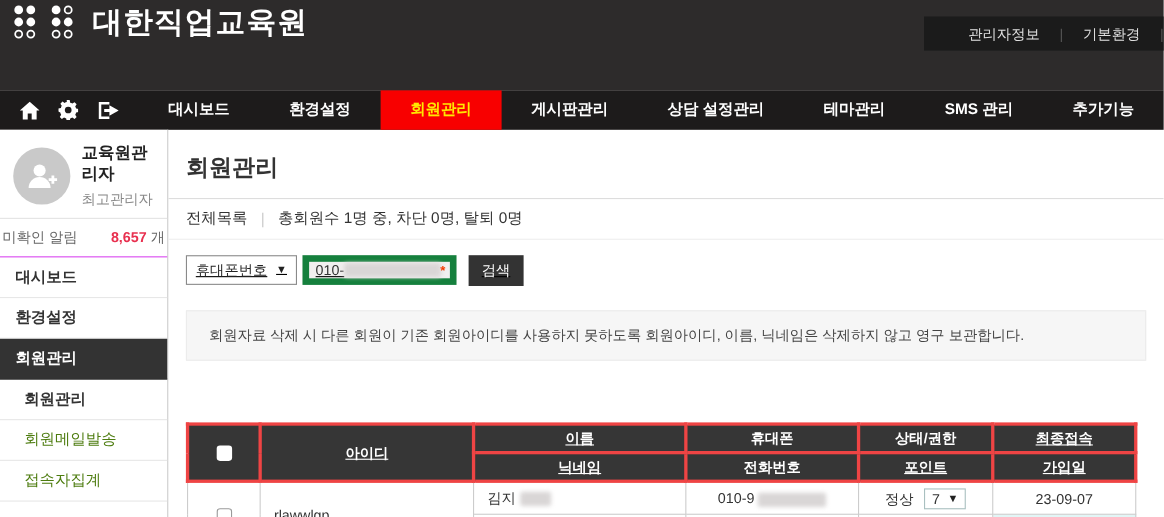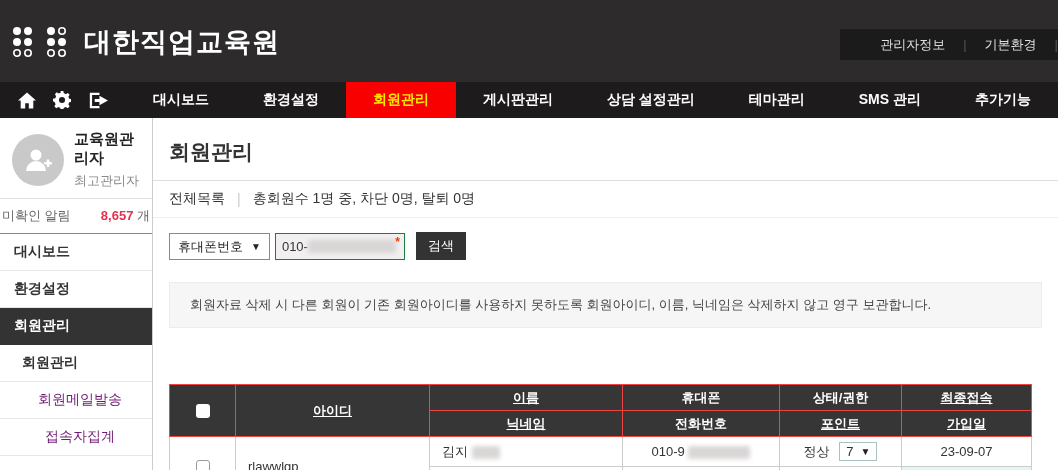--- a/index.html
+++ b/index.html
@@ -1,25 +1,25 @@
 <!DOCTYPE html>
 <html><head>
 <meta charset="utf-8">
 <style>
   * { margin:0; padding:0; box-sizing:border-box; }
   html,body { width:1058px; height:470px; overflow:hidden; background:#fff;
     font-family:"Liberation Sans","DejaVu Sans",sans-serif; }
 
   
   .top-header { position:relative; height:82px; background:#2d2b2b; }
-  .logo { position:absolute; left:12px; top:24px; display:flex; align-items:center; gap:10px; }
+  .logo { position:absolute; left:12px; top:2px; display:flex; align-items:center; gap:10px; }
   .logo-dots { display:flex; gap:6px; }
   .logo-text { color:#fff; font-size:27px; font-weight:bold; letter-spacing:1px; }
   .topbar-links { position:absolute; right:0; top:15px; height:31px; background:#1b1b1b;
-    display:flex; align-items:center; padding-left:22px; overflow:hidden;margin-top:14px; }
+    display:flex; align-items:center; padding-left:22px; overflow:hidden; }
   .topbar-link { color:#e0e0e0; font-size:13px; white-space:nowrap; padding:0 18px; cursor:pointer; }
   .topbar-sep { color:#555; font-size:13px; }
 
   
   .nav-bar { height:36px; background:#1d1b1b; display:flex; align-items:stretch; }
   .nav-icons { width:175px; display:flex; align-items:center; justify-content:space-evenly; }
   .nav-icon { color:#fff; cursor:pointer; display:flex; align-items:center; }
   .nav-tabs { flex:1; display:flex; }
   .nav-tab { color:#fff; font-size:14px; font-weight:bold; display:flex; align-items:center;
     justify-content:center; padding:0 27px; cursor:pointer; white-space:nowrap; }
@@ -37,45 +37,45 @@
   .profile-role { font-size:13px; color:#888; margin-top:4px; }
   .stats { border-top:1px solid #e3e3e3; border-bottom:1px solid #d946ef; padding:7px 2px; }
   .stat-row { display:flex; justify-content:space-between; font-size:13px; color:#666; line-height:20px; }
   .stat-num { color:#e8304f; font-weight:bold;margin-left:10px; }
   .stat-unit { color:#666; }
   .side-menu { }
   .side-item { padding:9px 14px; border-bottom:1px solid #e7e7e7; font-size:14px; font-weight:bold;
     color:#333; cursor:pointer; }
   .side-item.active { background:#333; color:#fff; border-bottom:1px solid #333; }
   .side-item.sub { padding-left:22px; }
-  .side-item.sub.plain { font-weight:normal; color:#701a75;text-align:center; }
+  .side-item.sub.plain { font-weight:normal; color:#4d7c0f; }
 
   
   .main { flex:1; overflow:hidden; }
   .page-title { font-size:21px; font-weight:bold; color:#333; padding:20px 16px 14px 16px; }
   .list-info { border-top:1px solid #ddd; border-bottom:1px solid #eee; padding:9px 16px;
     font-size:14px; color:#333; display:flex; align-items:center; gap:12px; }
   .list-info .sep { color:#ccc; }
-  .search-row { display:flex; align-items:flex-end; gap:5px; margin:14px 16px; }
+  .search-row { display:flex; align-items:flex-start; gap:5px; margin:14px 16px;text-decoration:underline; }
   .fake-select { border:1px solid #8a8a8a; background:#fff; height:27px; display:flex;
     align-items:center; gap:8px; padding:0 8px; font-size:13px; color:#222; cursor:pointer; }
   .chev { font-size:10px; color:#222; }
-  .search-input { position:relative; width:130px; height:27px; border:1px solid #15803d;
+  .search-input { position:relative; width:140px; height:27px; border:6px solid #15803d;
     background:#f1efef; display:flex; align-items:center; padding:0 6px; font-size:13px; color:#333; }
   .redacted { display:inline-block; background:#d9d6d6; border-radius:2px; filter:blur(2px); height:13px; vertical-align:middle; }
   .req-mark { position:absolute; right:4px; top:1px; color:#f43b00; font-size:12px; font-weight:bold; }
   .search-btn { height:28px; background:#333; color:#fff; border:none; font-size:13px;
     padding:0 12px; margin-left:6px; cursor:pointer; font-family:inherit; }
   .notice-box { margin:22px 16px 0 16px; background:#f6f6f6; border:1px solid #ececec;
     padding:13px 20px; font-size:13px; color:#444; }
 
   
   .member-table { border-collapse:collapse; margin:56px 5px 0 16px; width:862px; table-layout:fixed; }
   .member-table th { background:#363636; color:#fff; font-size:13px; font-weight:bold;
-    border:1px solid #ef4444; height:26px; text-align:center; }
+    border:3px solid #ef4444; height:26px; text-align:center; }
   .member-table th .sort-link { color:#fff; text-decoration:underline; cursor:pointer; }
   .member-table td { border:1px solid #ccc; font-size:13px; color:#333; height:30px;
     text-align:center; background:#fff; }
   .member-table td.left { text-align:left; padding-left:12px; }
   .member-table td.cyan { background:#e2f6f6; }
   .col-chk { width:66px; } .col-id { width:194px; } .col-name { width:193px; }
   .col-mobile { width:157px; } .col-status { width:122px; } .col-last { width:130px; }
   .chk { display:inline-block; width:14px; height:14px; border-radius:3px; background:#fff;
     vertical-align:middle; cursor:pointer; }
   .chk.row-chk { border:1px solid #9a9a9a; }

